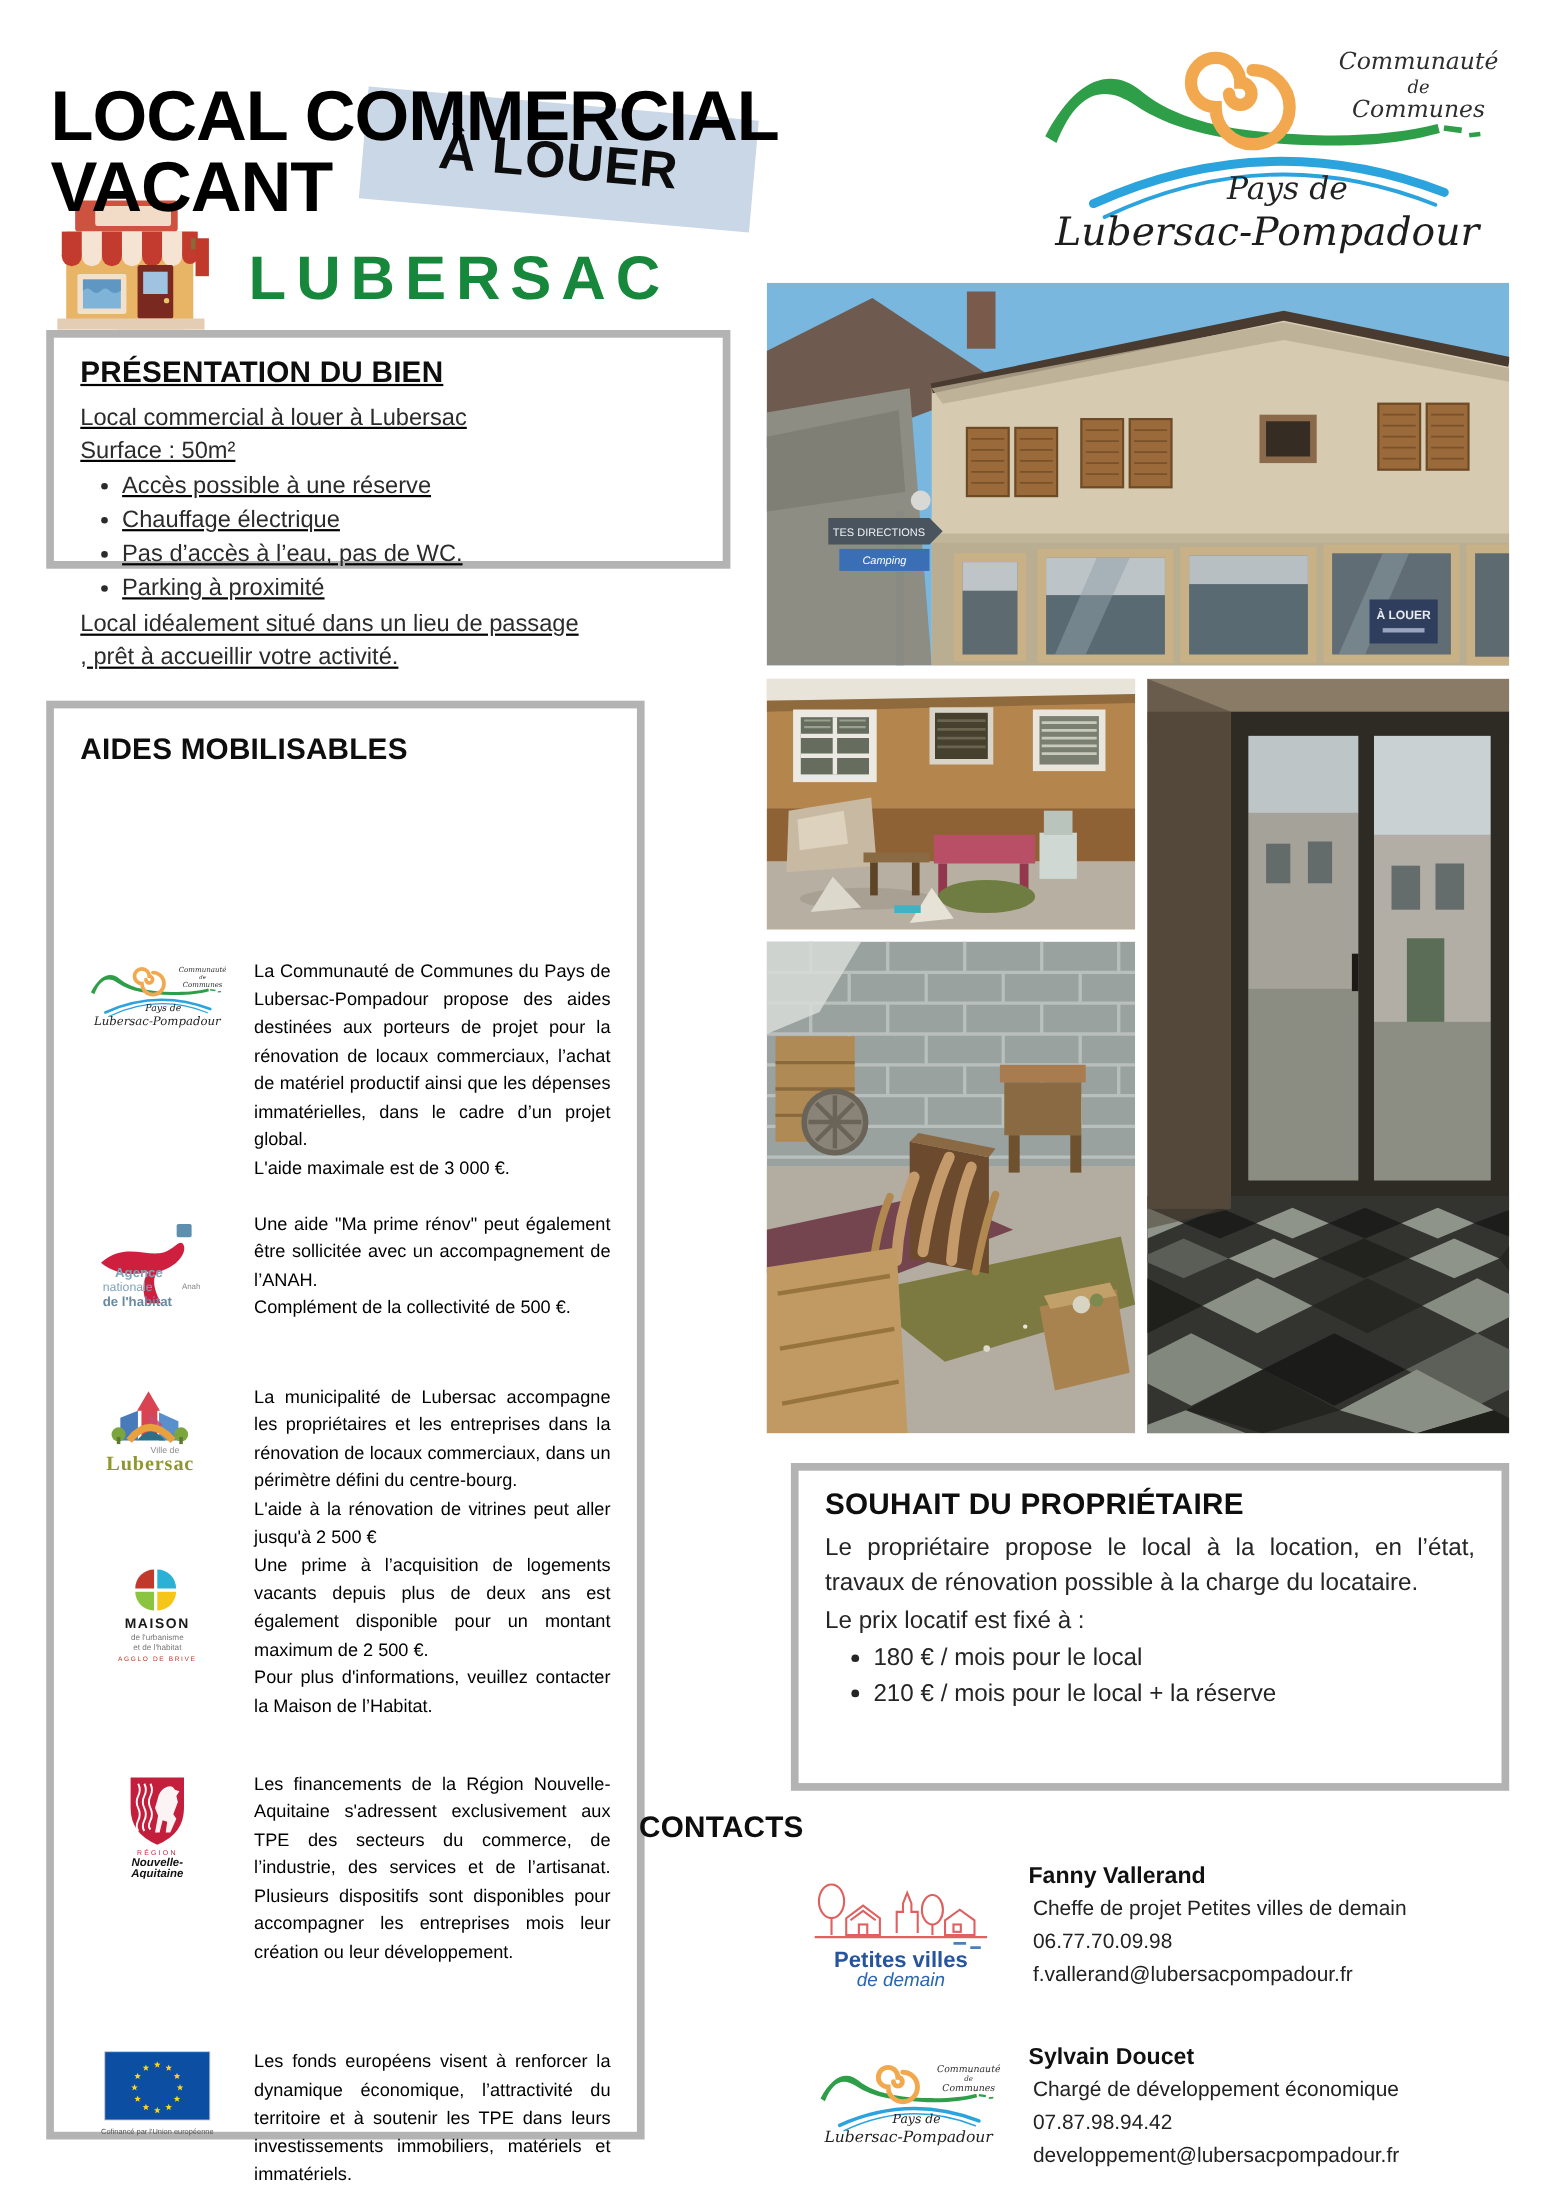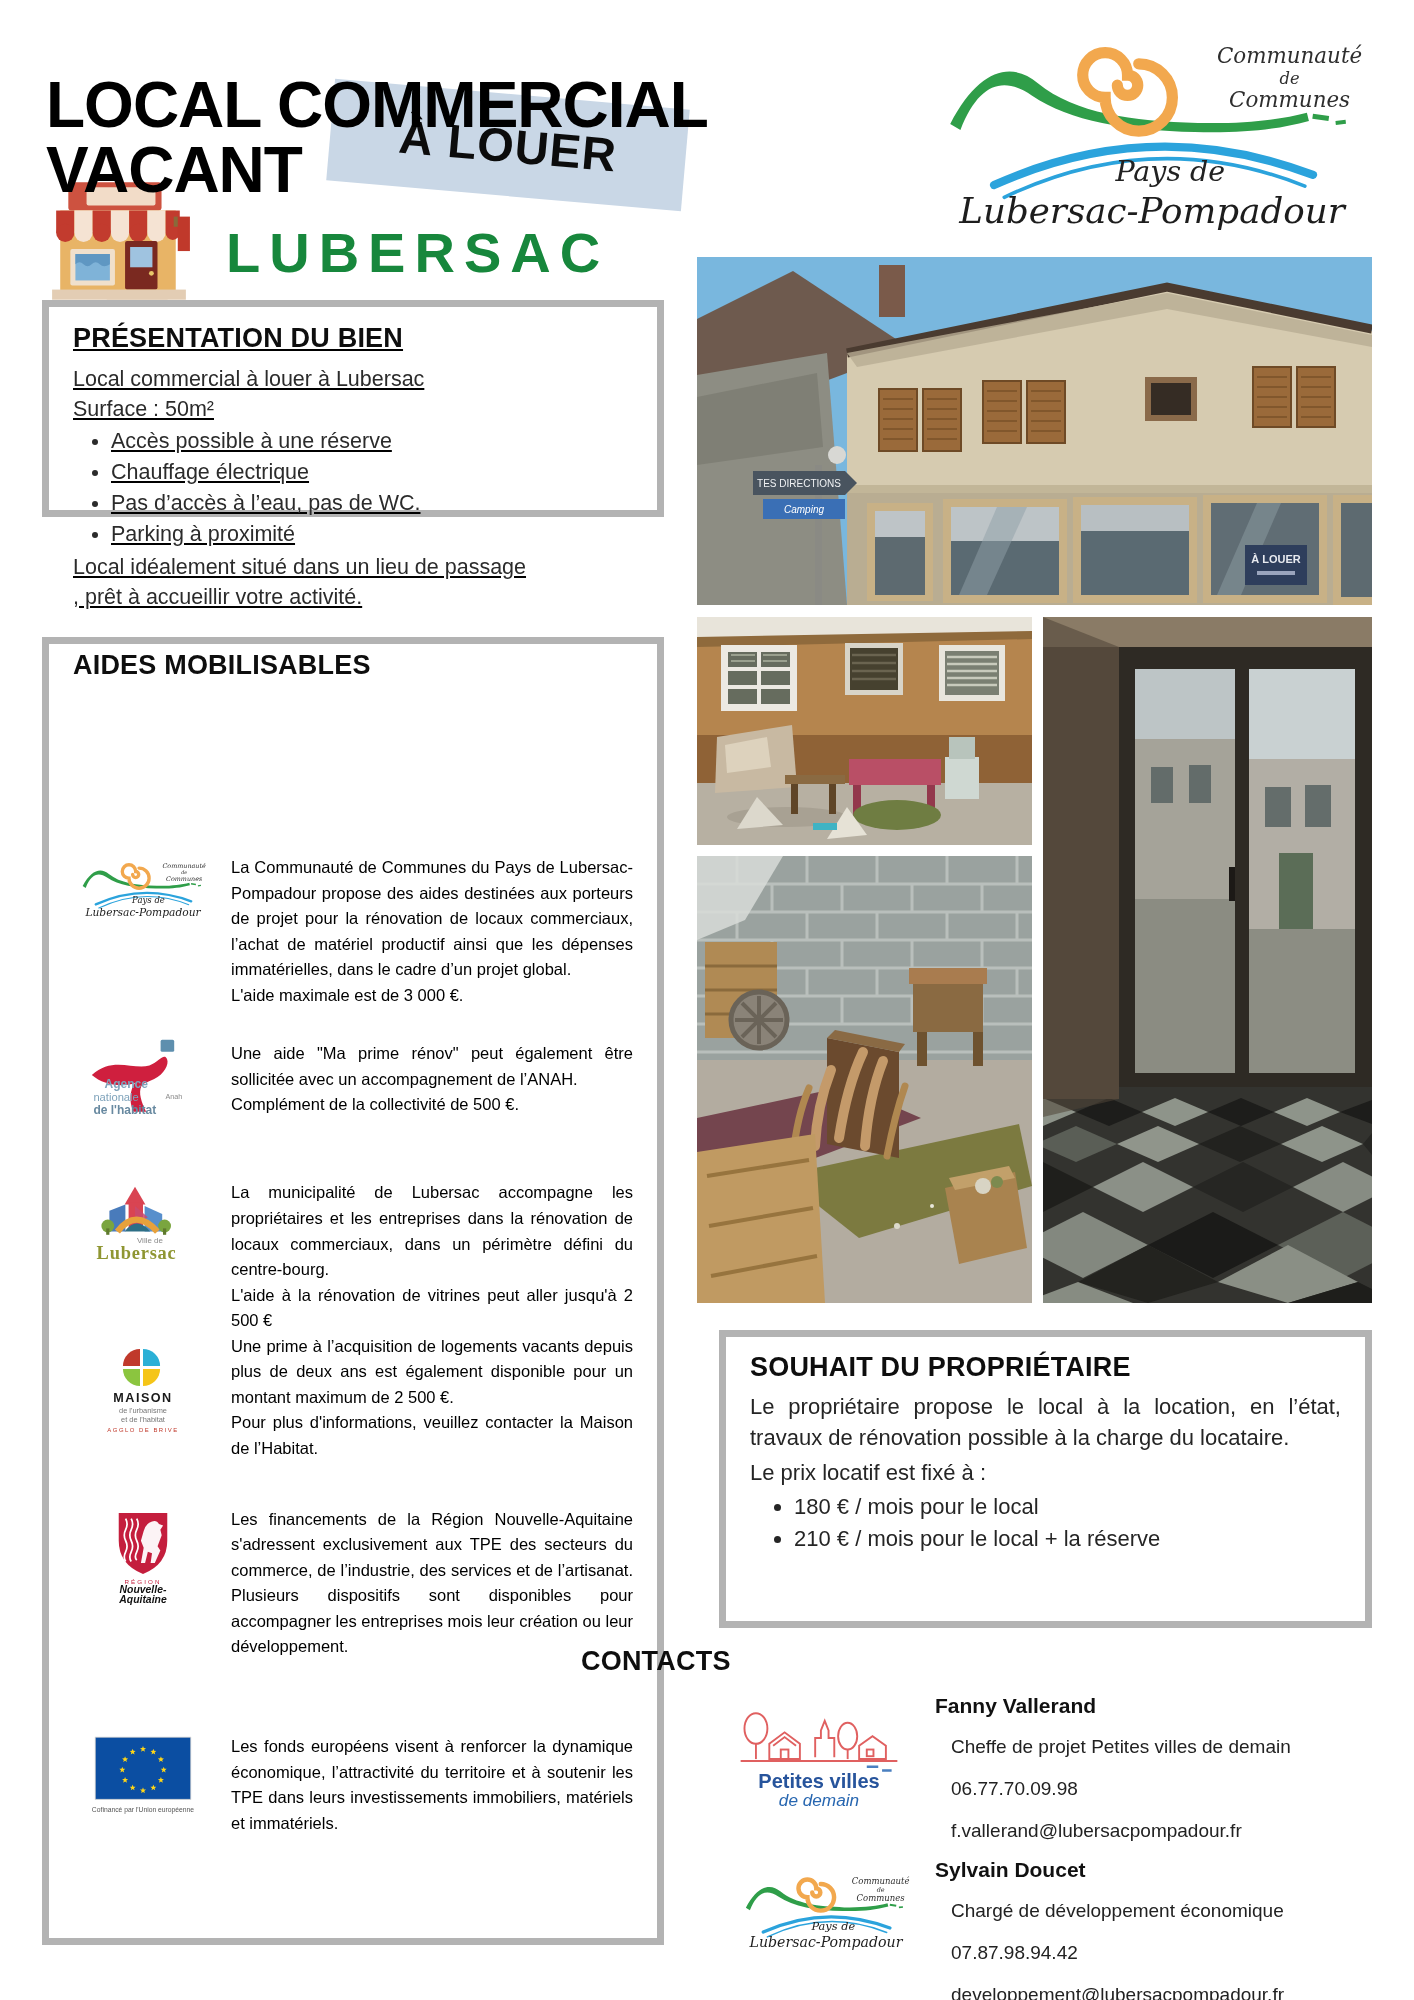--- a/index.html
+++ b/index.html
@@ -16,21 +16,21 @@
   .city-name{position:absolute;left:226px;top:220px;font-size:56px;font-weight:900;
              color:#17873c;letter-spacing:9px;}
   
   .box{position:absolute;background:#fff;border:7px solid #b3b3b3;box-sizing:border-box;}
   .section-heading{margin:0;font-size:27px;font-weight:800;color:#0e0e0e;letter-spacing:.2px;}
   .presentation{left:42px;top:300px;width:622px;height:217px;padding:16px 24px;text-decoration:underline;}
   .pres-body{margin-top:10px;font-size:21.5px;line-height:1.4;color:#2b2b2b;}
   .pres-line{white-space:pre-line;}
   ul.dots{margin:2px 0;padding-left:38px;}
   ul.dots li{margin:1px 0;}
-  .aides{left:42px;top:637px;width:622px;height:1308px;padding:6px 24px;}
+  .aides{left:42px;top:637px;width:544px;height:1308px;padding:22px 24px;}
   .aide-row{display:flex;gap:18px;}
   .aide-row .logo-col{flex:0 0 140px;display:flex;flex-direction:column;align-items:center;gap:64px;}
   .aide-text{flex:1;font-size:16.5px;line-height:1.55;color:#000000;text-align:justify;
              white-space:pre-line;}
   .m1{margin-top:174px;align-items:flex-start;}
   .m2{margin-top:25px;align-items:center;}
   .m3{margin-top:55px;align-items:flex-start;}
   .m4{margin-top:45px;align-items:flex-start;}
   .m5{margin-top:74px;align-items:flex-start;}
   
@@ -45,21 +45,21 @@
   .souhait-para{text-align:justify;margin:0 0 4px 0;}
   .souhait ul.dots{padding-left:44px;}
   
   .contacts-heading{position:absolute;left:581px;top:1646px;}
   .pvd-logo{position:absolute;left:733px;top:1690px;width:172px;height:120px;}
   .cc-small{position:absolute;left:741px;top:1866px;width:170px;height:86px;}
   .contact-card{position:absolute;width:440px;color:#222;}
   .contact-1{left:935px;top:1694px;}
   .contact-2{left:935px;top:1858px;}
   .contact-name{font-size:21px;font-weight:800;color:#111;margin:0 0 5px 0;}
-  .contact-line{font-size:19px;line-height:1.38;margin:16px;}
+  .contact-line{font-size:19px;line-height:1.38;margin:4px;}
   .hand{font-family:"DejaVu Serif",serif;font-style:italic;}
 </style>
 </head>
 <body>
 
 <svg width="0" height="0" style="position:absolute" aria-hidden="true">
   <defs>
     <symbol id="cc-logo" viewBox="0 0 420 210">
       <path d="M12,102 C40,48 72,40 98,62 C135,92 190,99 255,101 C300,102 335,98 362,91 L364,99 C330,108 300,111 252,110 C185,108 130,100 92,74 C64,55 40,62 22,108 Z" fill="#2f9e49"></path>
       <rect x="368" y="92" width="16" height="5" fill="#2f9e49" transform="rotate(8 368 92)"></rect>

